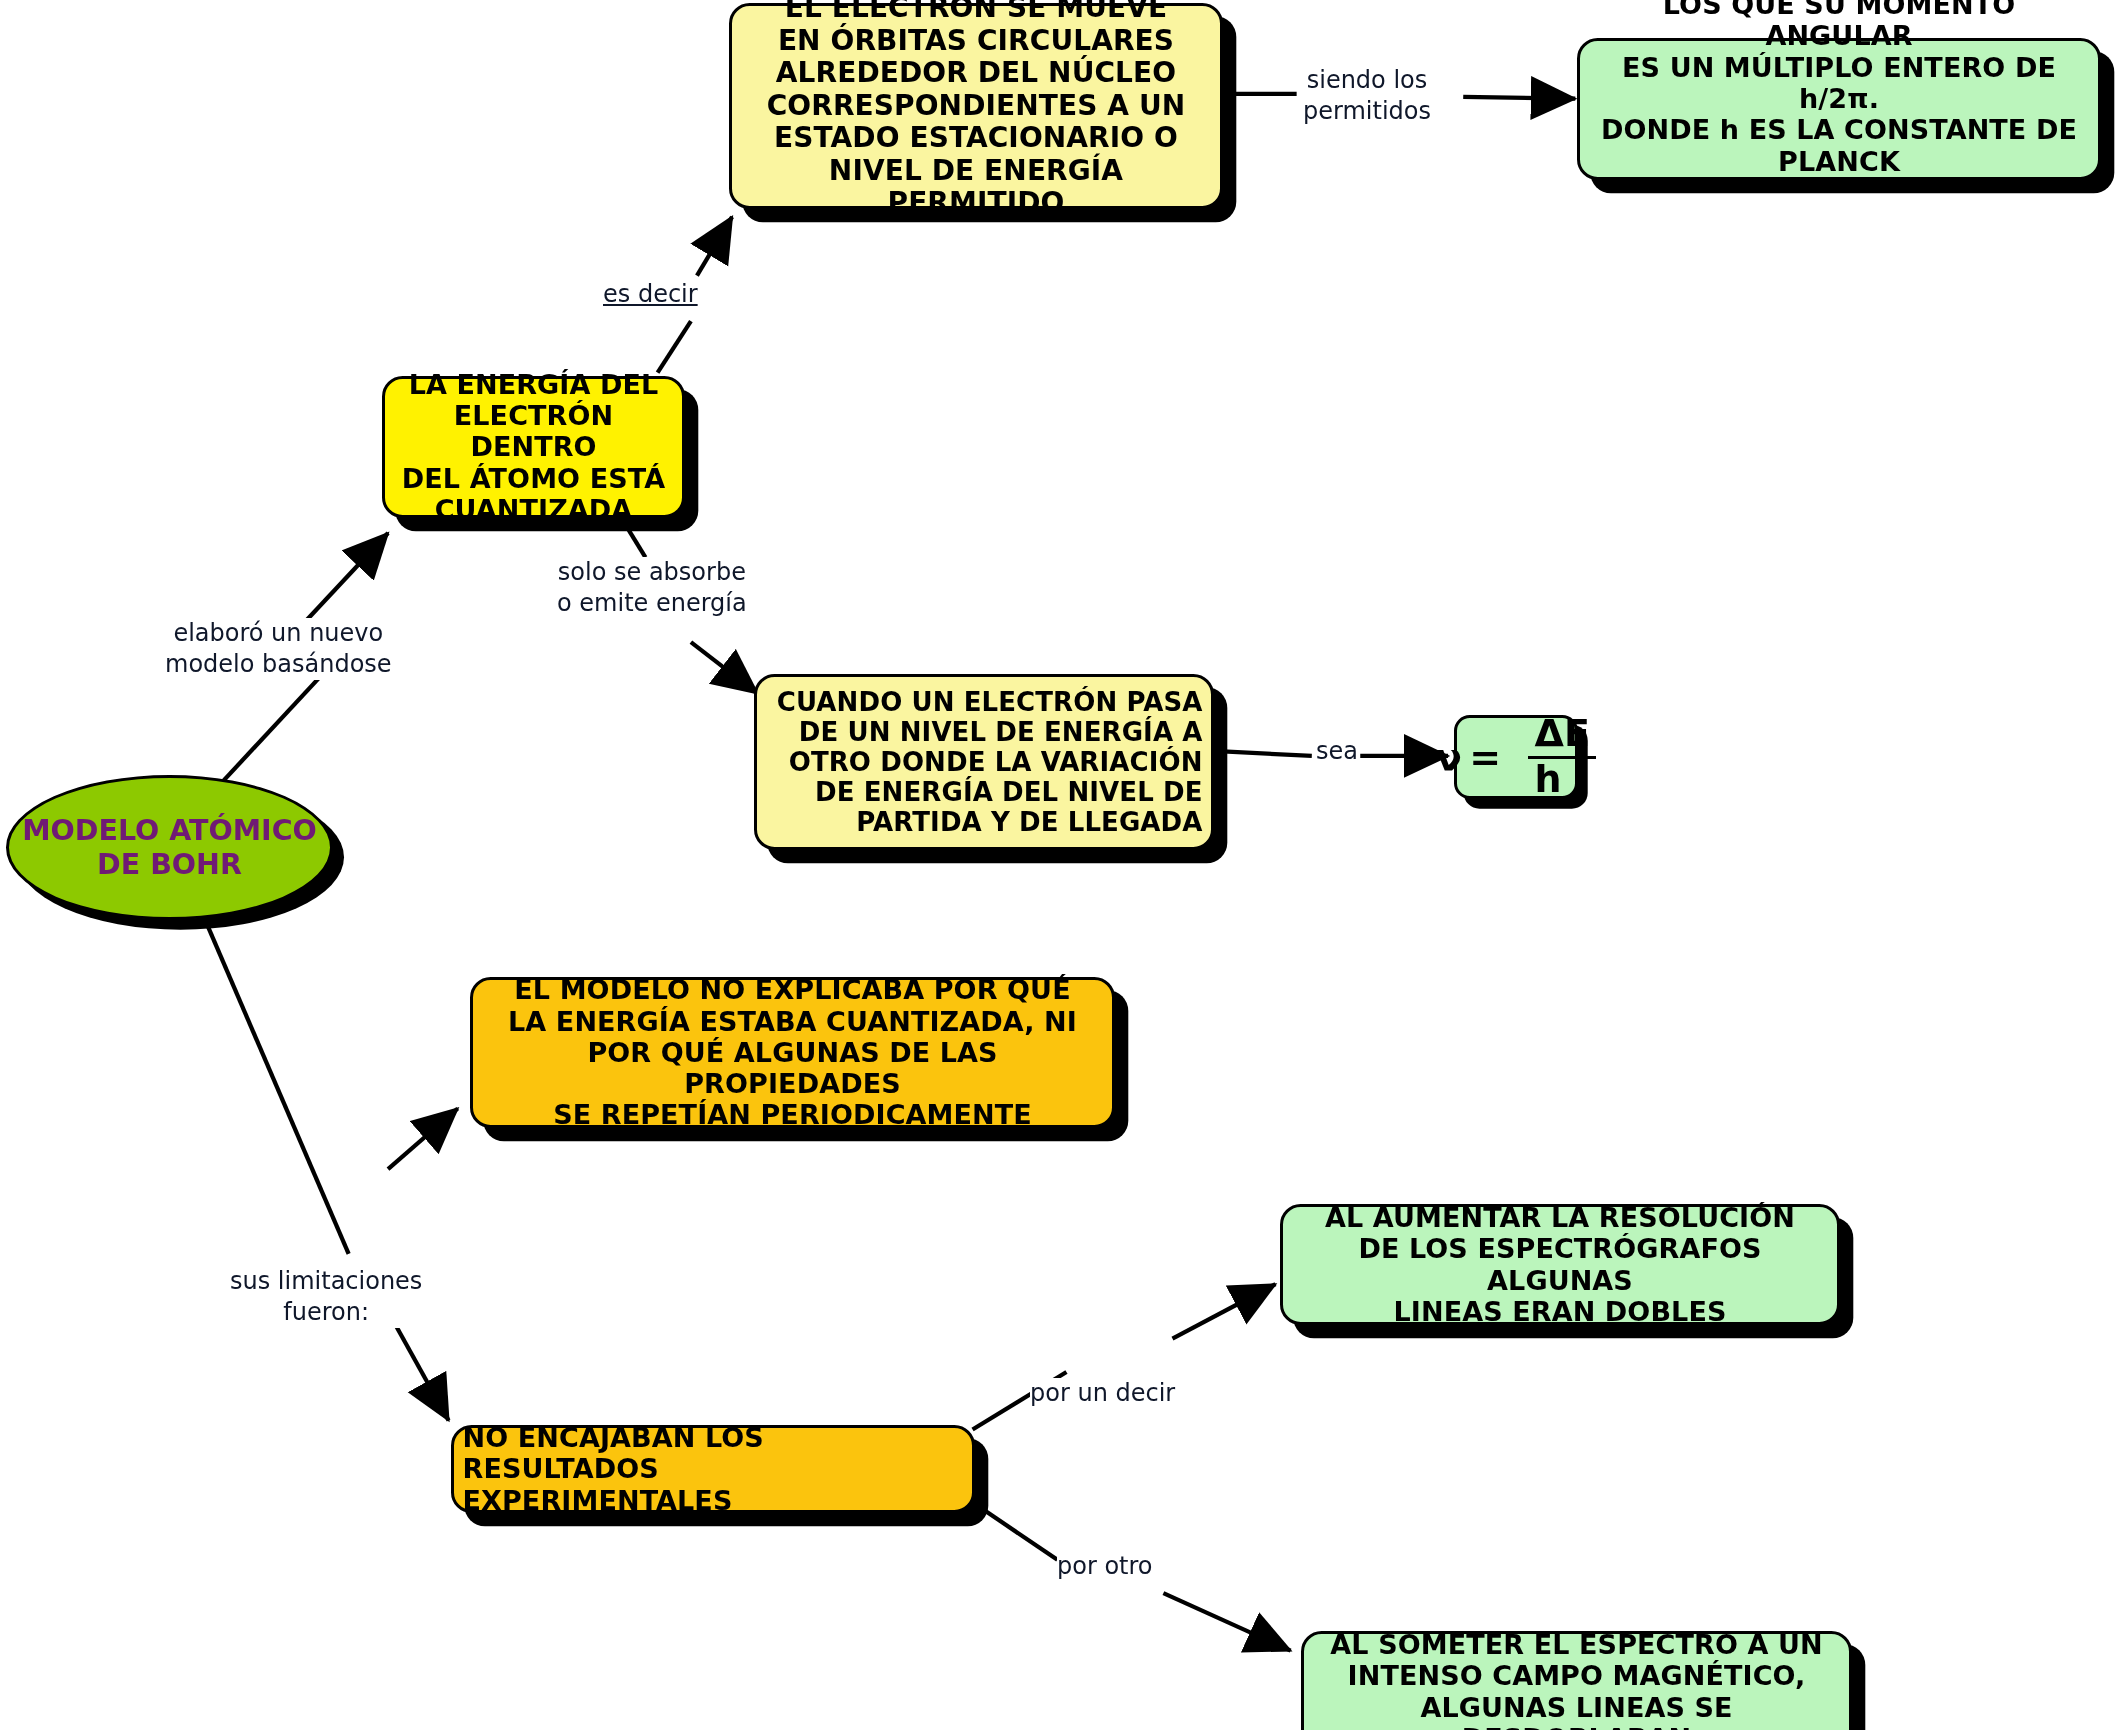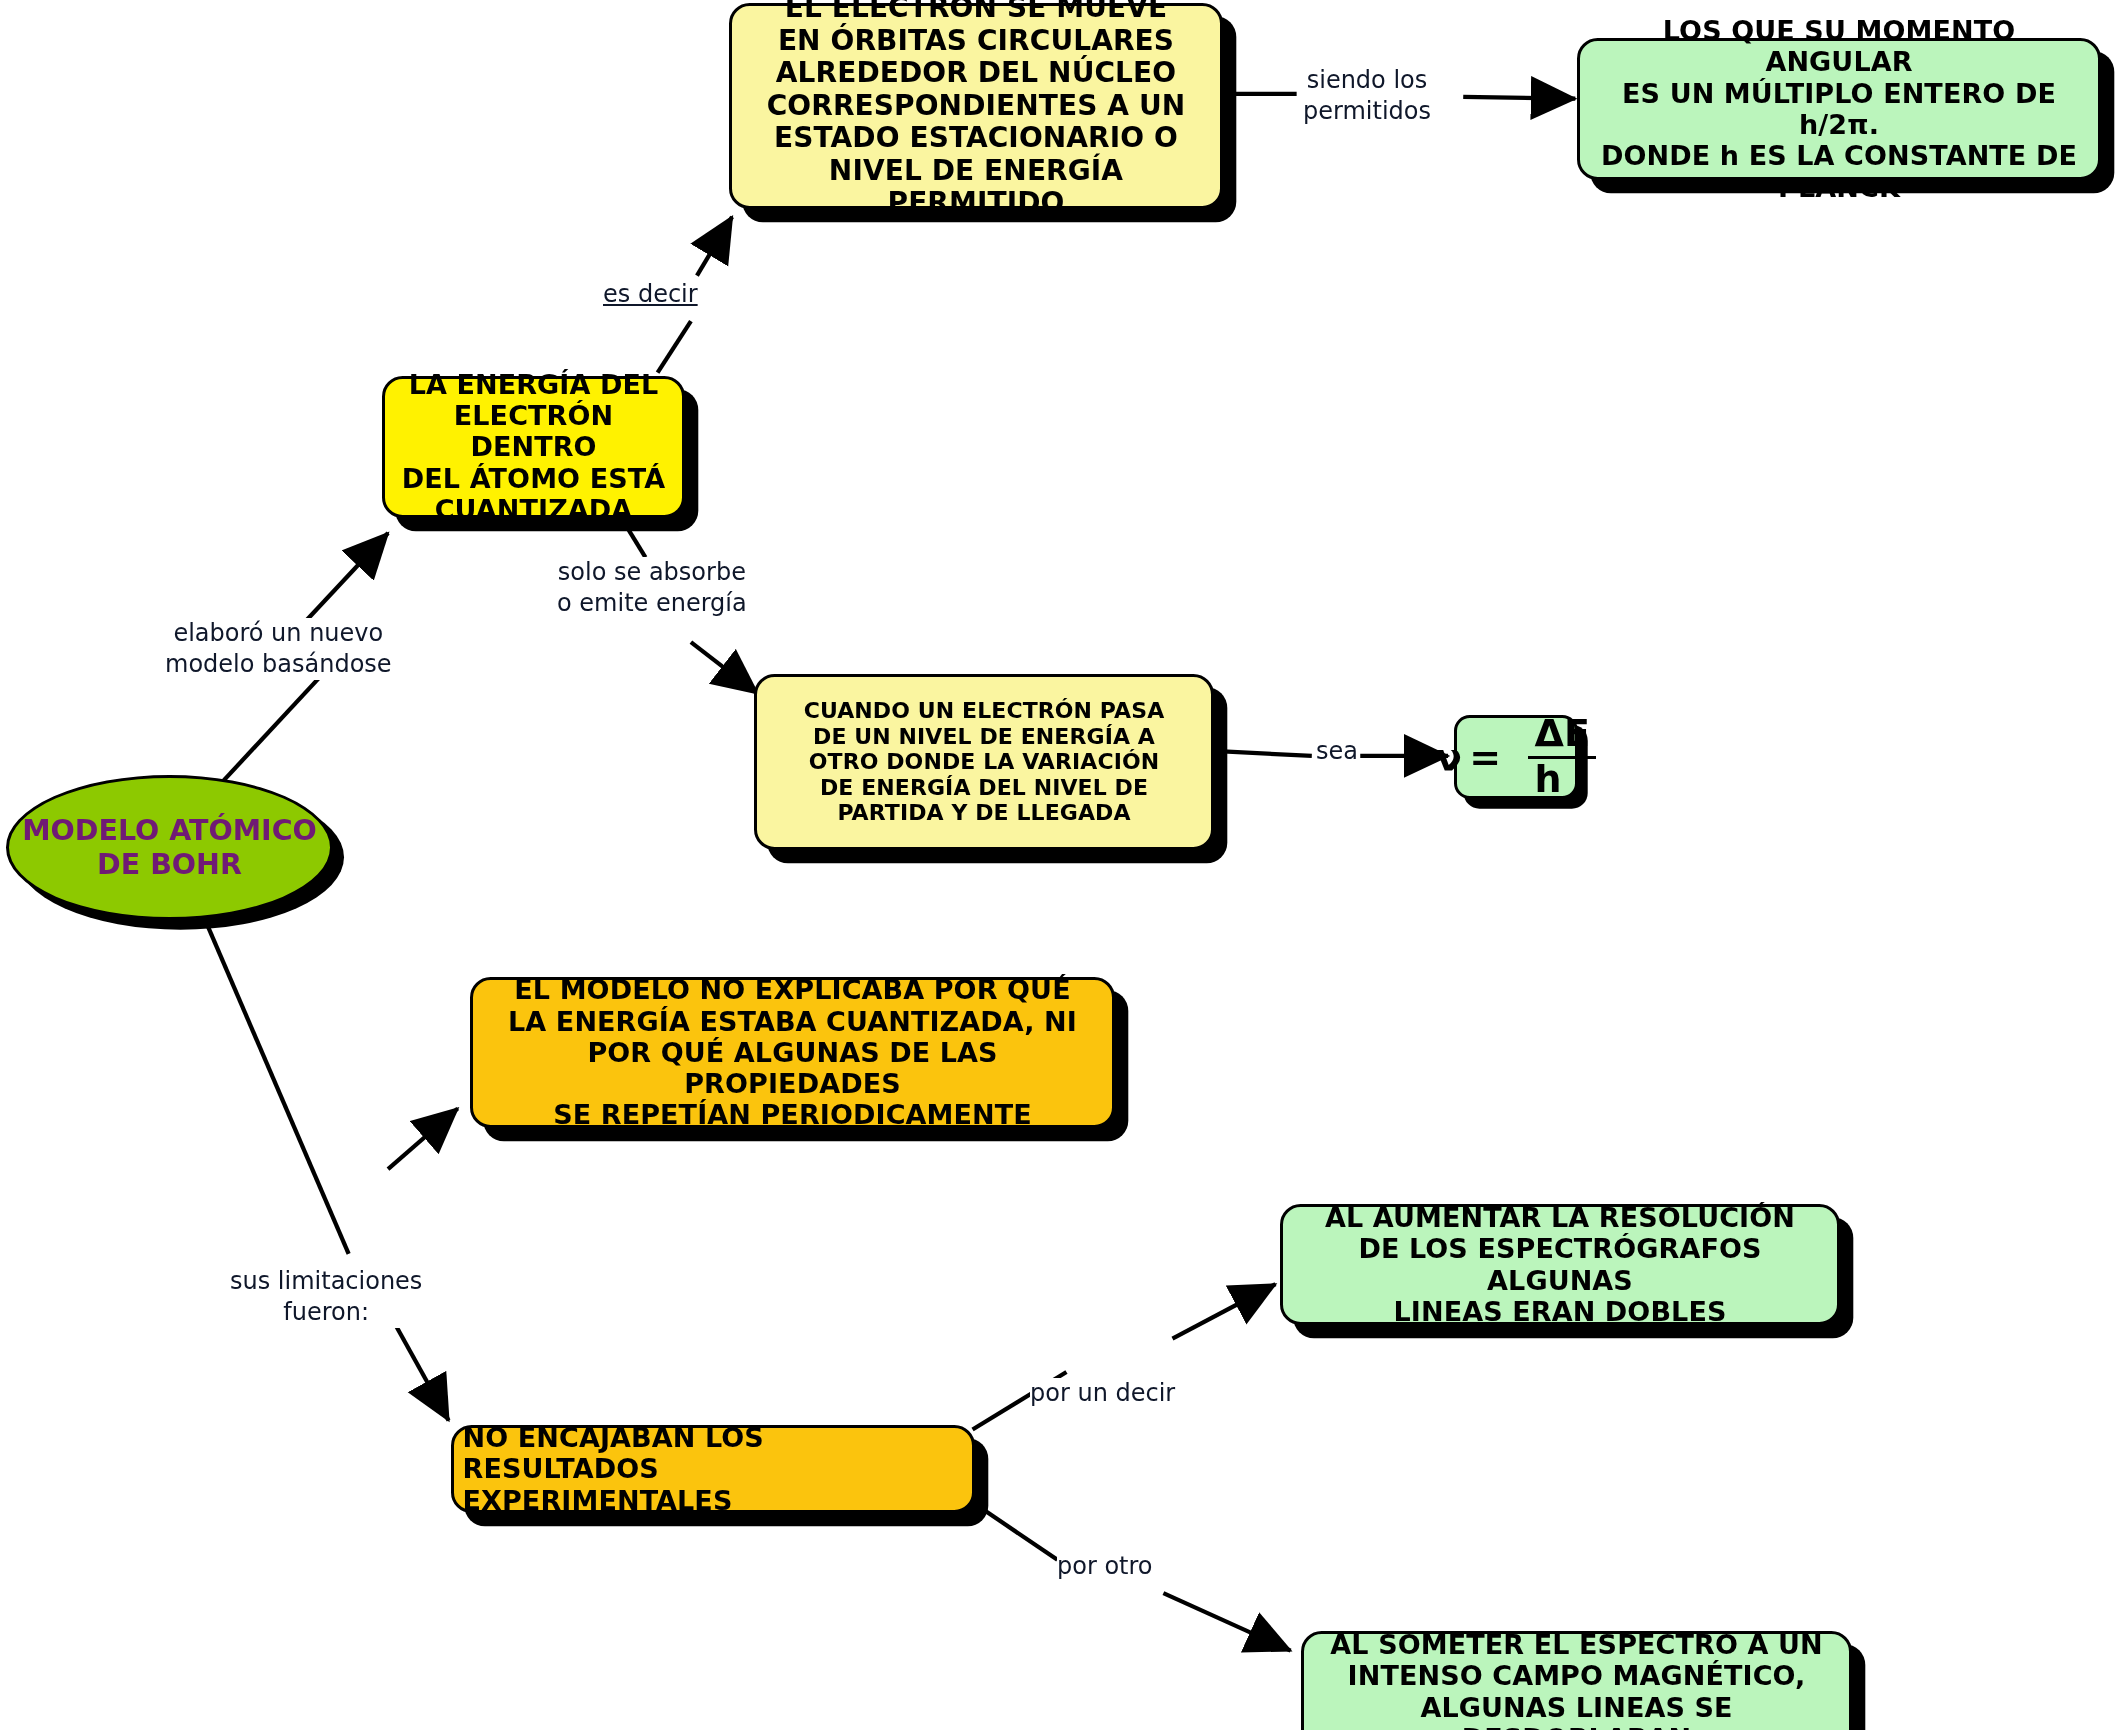--- a/index.html
+++ b/index.html
@@ -70,29 +70,29 @@
   </svg>
 
   <div class="ellipse" style="left:6px;top:775px;width:321px;height:139px;font-size:28.5px;">
     <span>MODELO ATÓMICO<br>DE BOHR</span>
   </div>
 
   <div class="node c-yellow-pale" style="left:729px;top:3px;width:494px;height:206px;font-size:28px;text-align:center;">
     <span class="txt">EL ELECTRÓN SE MUEVE<br>EN ÓRBITAS CIRCULARES<br>ALREDEDOR DEL NÚCLEO<br>CORRESPONDIENTES A UN<br>ESTADO ESTACIONARIO O<br>NIVEL DE ENERGÍA PERMITIDO</span>
   </div>
 
-  <div class="node c-green" style="left:1577px;top:38px;width:524px;height:142px;font-size:27px;text-align:center;">
+  <div class="node c-green" style="left:1577px;top:38px;width:524px;height:142px;font-size:27px;text-align:center;align-items:flex-end;">
     <span class="txt">LOS QUE SU MOMENTO ANGULAR<br>ES UN MÚLTIPLO ENTERO DE h/2π.<br>DONDE h ES LA CONSTANTE DE<br>PLANCK</span>
   </div>
 
   <div class="node c-yellow" style="left:382px;top:376px;width:303px;height:142px;font-size:27px;text-align:center;">
     <span class="txt">LA ENERGÍA DEL<br>ELECTRÓN DENTRO<br>DEL ÁTOMO ESTÁ<br>CUANTIZADA</span>
   </div>
 
-  <div class="node c-yellow-pale" style="left:754px;top:674px;width:460px;height:176px;font-size:22px;text-align:center;">
+  <div class="node c-yellow-pale" style="left:754px;top:674px;width:460px;height:176px;font-size:26px;text-align:right;">
     <span class="txt">CUANDO UN ELECTRÓN PASA<br>DE UN NIVEL DE ENERGÍA A<br>OTRO DONDE LA VARIACIÓN<br>DE ENERGÍA DEL NIVEL DE<br>PARTIDA Y DE LLEGADA</span>
   </div>
 
   <div class="node c-green" style="left:1454px;top:715px;width:124px;height:84px;border-radius:15.8px;box-shadow:9.7px 9.7px 0 0 #000;">
     <span class="formula-row">
       <span>ν</span>
       <span>=</span>
       <span class="frac">
         <span class="num">ΔE</span>
         <span class="den">h</span>

